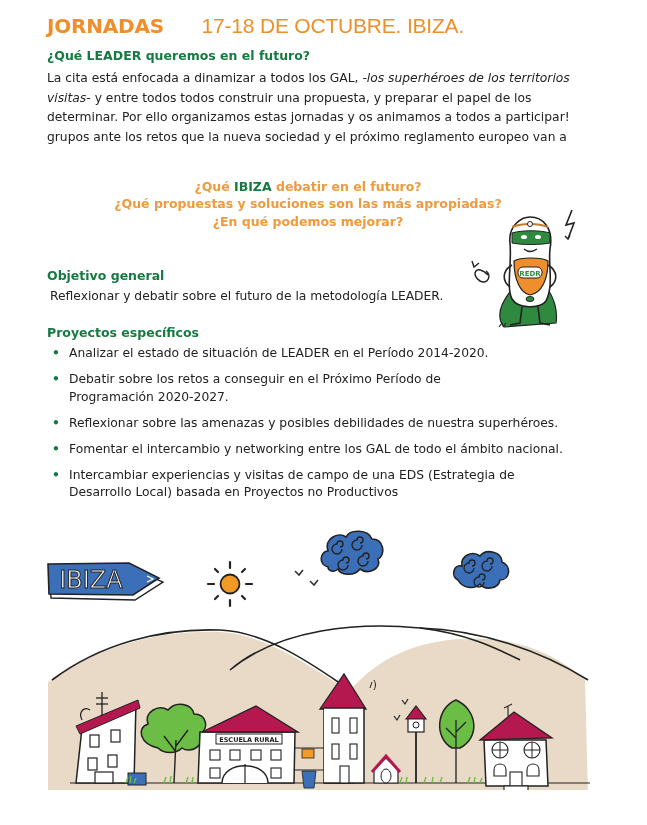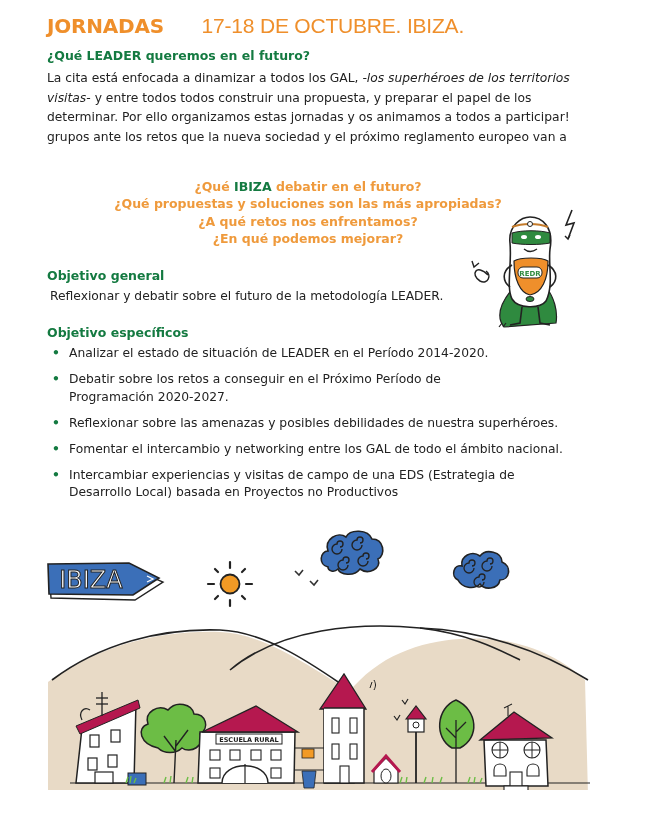--- a/index.html
+++ b/index.html
@@ -36,28 +36,27 @@
 <div class="abs body-txt intro">
   <div class="p"><span>La cita está enfocada a dinamizar a todos los GAL, </span><i>-los superhéroes de los territorios</i></div>
   <div class="p"><i>visitas</i><span>- y entre todos todos construir una propuesta, y preparar el papel de los</span></div>
   <div class="p">determinar.  Por ello organizamos estas jornadas y os animamos a todos a participar!</div>
   <div class="p">grupos ante los retos que la nueva sociedad y el próximo reglamento europeo van a</div>
 </div>
 
 <div class="abs questions">
   <div><span>¿Qué </span><span class="green">IBIZA</span><span> debatir en el futuro?</span></div>
   <div>¿Qué propuestas y soluciones son las más apropiadas?</div>
-  <div>¿A qué retos nos enfrentamos?</div>
   <div>¿En qué podemos mejorar?</div>
 </div>
 
 <div class="abs h-green obj-gen-h">Objetivo general</div>
 <div class="abs body-txt obj-gen-t">Reflexionar y debatir sobre el futuro de la metodología LEADER.</div>
 
-<div class="abs h-green obj-esp-h">Objetivo específicos</div>
+<div class="abs h-green obj-esp-h">Proyectos específicos</div>
 <ul class="abs list">
   <li><span class="bullet">•</span><span>Analizar el estado de situación de LEADER en el Período 2014-2020.</span></li>
   <li style="width:420px;"><span class="bullet">•</span><span>Debatir sobre los retos a conseguir en el Próximo Período de Programación 2020-2027.</span></li>
   <li><span class="bullet">•</span><span>Reflexionar sobre las amenazas y posibles debilidades de nuestra superhéroes.</span></li>
   <li><span class="bullet">•</span><span>Fomentar el intercambio y networking entre los GAL de todo el ámbito nacional.</span></li>
   <li style="width:470px;"><span class="bullet">•</span><span>Intercambiar experiencias y visitas de campo de una EDS (Estrategia de Desarrollo Local) basada en Proyectos no Productivos</span></li>
 </ul>
 
 <svg style="left:462px; top:205px;" width="130" height="130" viewBox="0 0 130 130">
 

